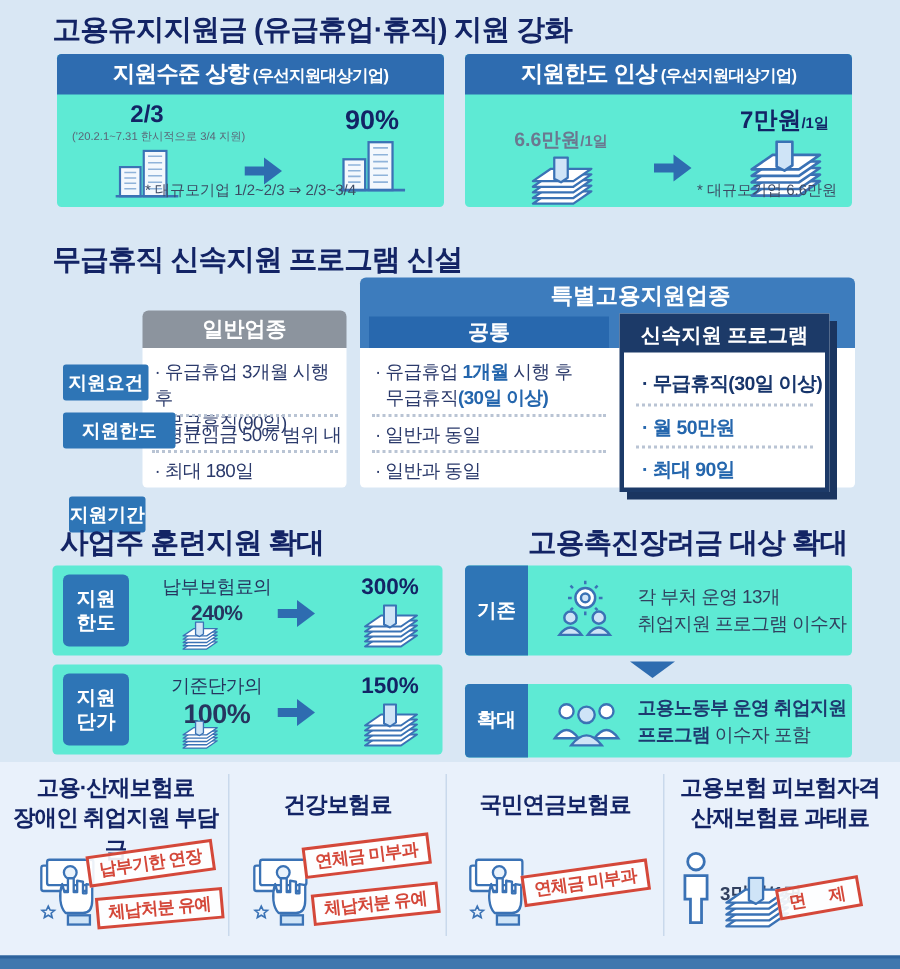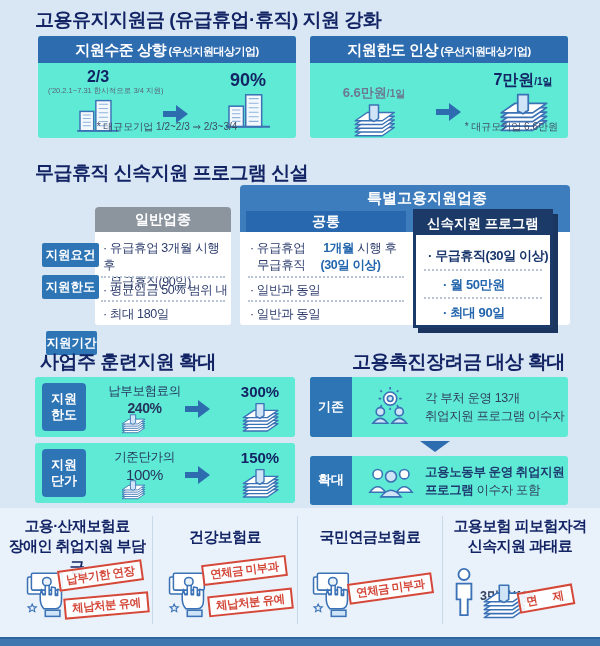--- a/index.html
+++ b/index.html
@@ -24,21 +24,21 @@
   .foot-note { font-size:10px; color:#3c4a63; }
   .gray-val { font-size:13px; color:#6b7890; font-weight:700; }
   .gray-val .u, .big-num .u { font-size:10px; }
   
   .tbl-label {
     background:#2e75b6; color:#fff; font-size:12.5px; font-weight:800;
     text-align:center; border-radius:2px; display:flex; align-items:center; justify-content:center;
   }
   .col-head { color:#fff; font-size:14px; font-weight:800; text-align:center; }
   .cell-txt { font-size:12.5px; color:#2b3a6b; line-height:1.35; letter-spacing:-0.4px; }
-  .hl { color:#2466ad; font-weight:800;margin-left:15px; }
+  .hl { color:#2466ad; font-weight:800; }
   .dotted { border-top:2px dotted #b9c4d4; }
   .fast-box {
     background:#fff; border:3px solid #1c3a68; box-shadow:5px 5px 0 #1a3560;
   }
   .fast-head { background:#1c3a68; color:#fff; font-size:13.5px; font-weight:800; text-align:center; line-height:23px; height:23px; }
   .fast-item { font-size:13px; font-weight:800; letter-spacing:-0.4px; }
   
   .s3-label {
     background:#2e75b6; color:#fff; font-weight:800; font-size:13px;
     border-radius:4px; display:flex; flex-direction:column; align-items:center; justify-content:center; line-height:1.25;
@@ -209,21 +209,21 @@
 <div class="abs fast-box" style="left:413px; top:209px; width:140px; height:119px;">
   <div class="fast-head">신속지원 프로그램</div>
   <div class="abs fast-item" style="left:12px; top:35px; color:#17356b;text-align:right;">· 무급휴직(30일 이상)</div>
   <div class="abs dotted" style="left:8px; top:57px; width:118px;"></div>
   <div class="abs fast-item hl" style="left:12px; top:64px;">· 월 50만원</div>
   <div class="abs dotted" style="left:8px; top:85px; width:118px;"></div>
   <div class="abs fast-item hl" style="left:12px; top:92px;">· 최대 90일</div>
 </div>
 
 <div class="abs tbl-label" style="left:42px; top:243px; width:57px; height:24px;">지원요건</div>
-<div class="abs tbl-label" style="left:42px; top:275px; width:57px; height:24px;">지원한도</div>
+<div class="abs tbl-label" style="left:42px; top:275px; width:75px; height:24px;">지원한도</div>
 <div class="abs tbl-label" style="left:46px; top:303px; width:51px; height:24px;margin-top:28px;">지원기간</div>
 
 <div class="abs sec-title" style="left:40px; top:349px;">사업주 훈련지원 확대</div>
 <div class="abs sec-title" style="left:352px; top:349px;">고용촉진장려금 대상 확대</div>
 
 <div class="abs card" style="left:35px; top:377px; width:260px; height:60px;">
   <div class="abs s3-label" style="left:7px; top:6px; width:44px; height:48px;">
     <span>지원</span>
       <span>한도</span>
   </div>
@@ -243,21 +243,21 @@
     </svg>
 </div>
 
 <div class="abs card" style="left:35px; top:443px; width:260px; height:60px;">
   <div class="abs s3-label" style="left:7px; top:6px; width:44px; height:48px;">
     <span>지원</span>
       <span>단가</span>
   </div>
   <div class="abs s3-txt" style="left:62px; top:6px; width:95px;">
     <div>기준단가의</div>
-    <div style="font-size:15px; font-weight:400;">100%</div>
+    <div style="font-size:18px; font-weight:700;">100%</div>
   </div>
   <svg class="abs" style="left:78px; top:36px;" width="40" height="21">
       <use href="#sym-money"></use>
     </svg>
   <svg class="abs" style="left:150px; top:22px;" width="26" height="20">
       <use href="#sym-arrow"></use>
     </svg>
   <div class="abs s3-pct" style="left:195px; top:6px; width:60px; text-align:center;">150%</div>
   <svg class="abs" style="left:202px; top:24px;" width="46" height="32">
       <use href="#sym-money"></use>
@@ -314,21 +314,21 @@
 <div class="abs s4-title" style="left:300px; top:527px; width:140px;">
   <div>국민연금보험료</div>
 </div>
 <svg class="abs" style="left:312px; top:568px;" width="54" height="52">
     <use href="#sym-hand"></use>
   </svg>
 <div class="abs stamp" style="left:348px; top:578px; transform:rotate(-8deg);">연체금 미부과</div>
 
 <div class="abs s4-title" style="left:445px; top:516px; width:150px;">
   <div><span>고용보험</span><span class="lt"> 피보험자격</span></div>
-  <div><span class="lt">신속지원 </span><span>과태료</span></div>
+  <div><span class="lt">산재보험료 </span><span>과태료</span></div>
 </div>
 <svg class="abs" style="left:452px; top:566px;" width="24" height="52">
     <use href="#sym-person"></use>
   </svg>
 <div class="abs badge-txt" style="left:480px; top:564px;margin-top:24px;">3만원/1명</div>
 <svg class="abs" style="left:478px; top:582px;" width="52" height="38">
     <use href="#sym-money"></use>
   </svg>
 <div class="abs stamp" style="left:518px; top:588px; transform:rotate(-10deg); letter-spacing:6px; padding-right:2px;">면 제</div>
 

